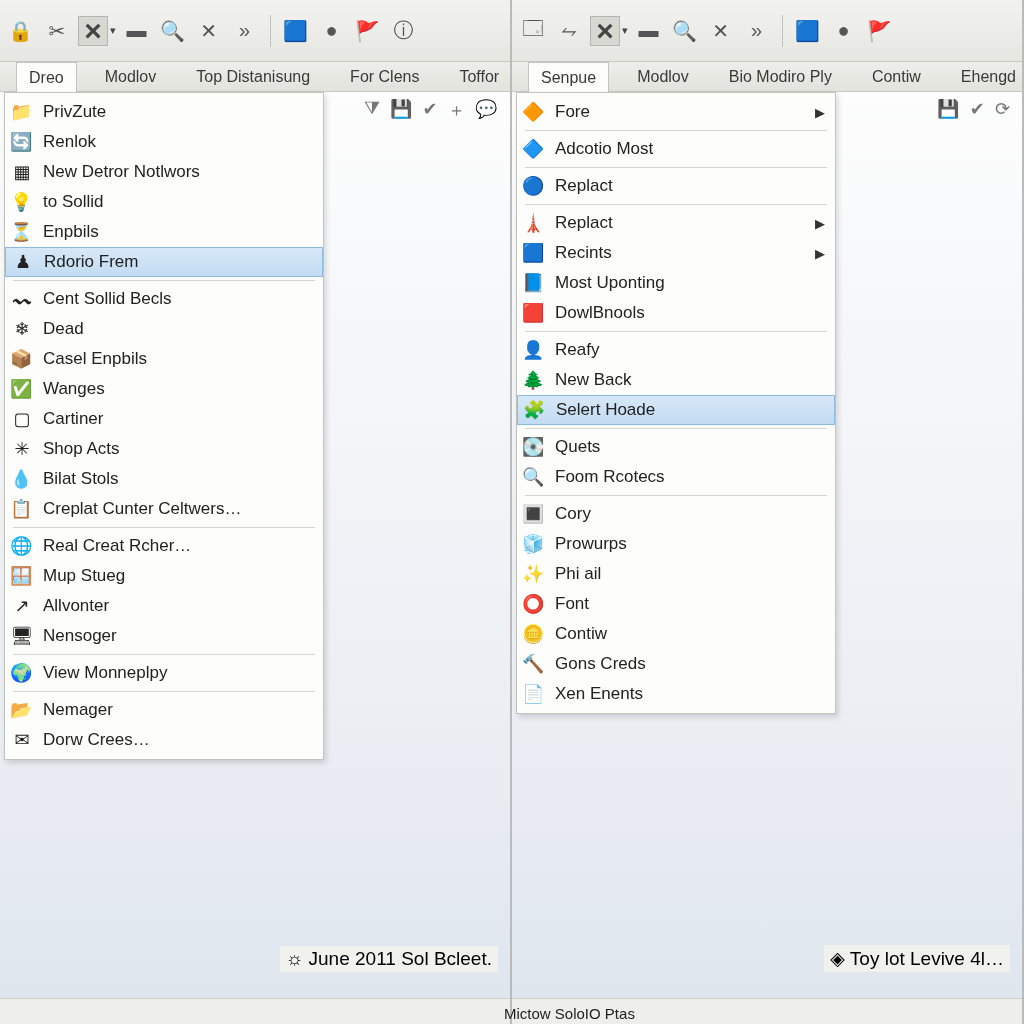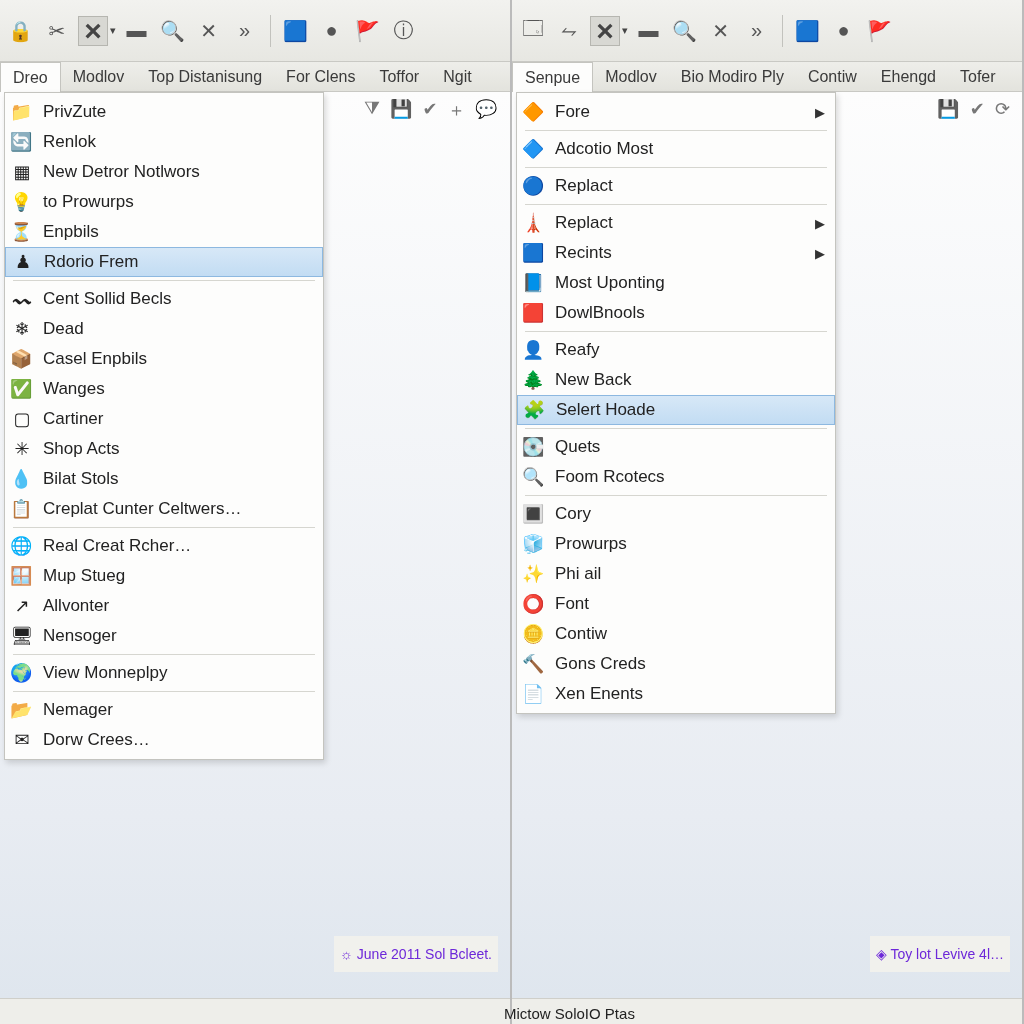--- a/index.html
+++ b/index.html
@@ -53,20 +53,21 @@
   display: flex;
   align-items: stretch;
   border-bottom: 1px solid #c9c9c4;
   font-size: 16px;
 }
 .menubar-item {
   padding: 15px 12px;
   display: flex; align-items: center;
   color: #3a3a3a;
   white-space: nowrap;
+  margin-left: 16px;
 }
 .menubar-item.active {
   background: #fdfdfc;
   border: 1px solid #c4c4bf;
   border-bottom: none;
 }
 
 .workarea {
   flex: 1;
   display: flex;
@@ -119,24 +120,24 @@
   top: 6px; right: 12px;
   display: flex; gap: 10px;
   color: #777;
   font-size: 18px;
 }
 
 .status {
   position: absolute;
   bottom: 26px;
   right: 12px;
-  font-size: 14px;
-  color: #6d28d9;
+  font-size: 19px;
+  color: #000000;
   background: #f1f1ed;
-  padding: 10px 6px;
+  padding: 2px 6px;
 }
 .footer {
   height: 26px;
   background: #eeeeea;
   border-top: 1px solid #cfcfca;
 }
 .global-status {
   position: absolute;
   left: 504px;
   bottom: 2px;
@@ -191,21 +192,21 @@
         <div class="menu-row">
           <span class="menu-icon">🔄</span>
           <span>Renlok</span>
         </div>
         <div class="menu-row">
           <span class="menu-icon">▦</span>
           <span>New Detror Notlwors</span>
         </div>
         <div class="menu-row">
           <span class="menu-icon">💡</span>
-          <span>to Prowurps</span>
+          <span>to Sollid</span>
         </div>
         <div class="menu-row">
           <span class="menu-icon">⏳</span>
           <span>Enpbils</span>
         </div>
         <div class="menu-row highlight">
           <span class="menu-icon">♟</span>
           <span>Rdorio Frem</span>
         </div>
         <div class="menu-sep"></div>

